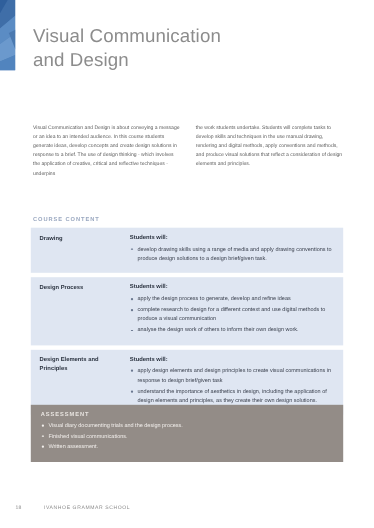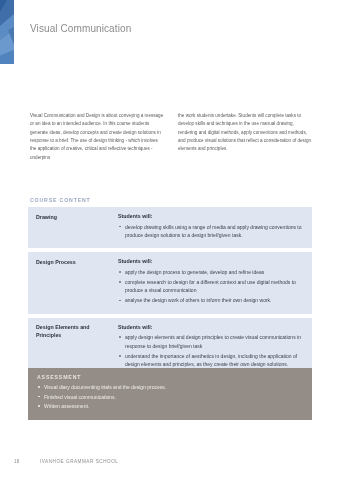--- a/index.html
+++ b/index.html
@@ -33,21 +33,21 @@
     overflow: hidden;
   }
   .corner-mark svg { display: block; }
 
   
   .title {
     position: absolute;
     left: 30px;
     top: 22px;
     width: 250px;
-    font-size: 10px;
+    font-size: 17px;
     line-height: 1.32;
     color: #8c8c8c;
     font-weight: 400;
     letter-spacing: 0.1px;
   }
 
   
   .intro {
     position: absolute;
     left: 30px;
@@ -191,20 +191,21 @@
       <polygon points="0,26 14,14 14,30 0,40" fill="#5b8cc4"></polygon>
       <polygon points="0,0 7,0 0,12" fill="#2f5f9c"></polygon>
       <polygon points="0,40 14,30 14,50 0,56" fill="#6b99cd"></polygon>
       <polygon points="0,56 14,50 14,64 0,64" fill="#5184be"></polygon>
       <polygon points="8,30 14,27 14,45" fill="#4a79b0"></polygon>
     </svg>
   </div>
 
   <div class="title">
     <div>Visual Communication</div>
+    <div>and Design</div>
   </div>
 
   <div class="intro">
     <div class="intro-col">Visual Communication and Design is about conveying a message or an idea to an intended audience. In this course students generate ideas, develop concepts and create design solutions in response to a brief. The use of design thinking - which involves the application of creative, critical and reflective techniques - underpins</div>
     <div class="intro-col">the work students undertake. Students will complete tasks to develop skills and techniques in the use manual drawing, rendering and digital methods, apply conventions and methods, and produce visual solutions that reflect a consideration of design elements and principles.</div>
   </div>
 
   <div class="section-label" id="course-content-label">COURSE CONTENT</div>
 
   <div class="content-table">

